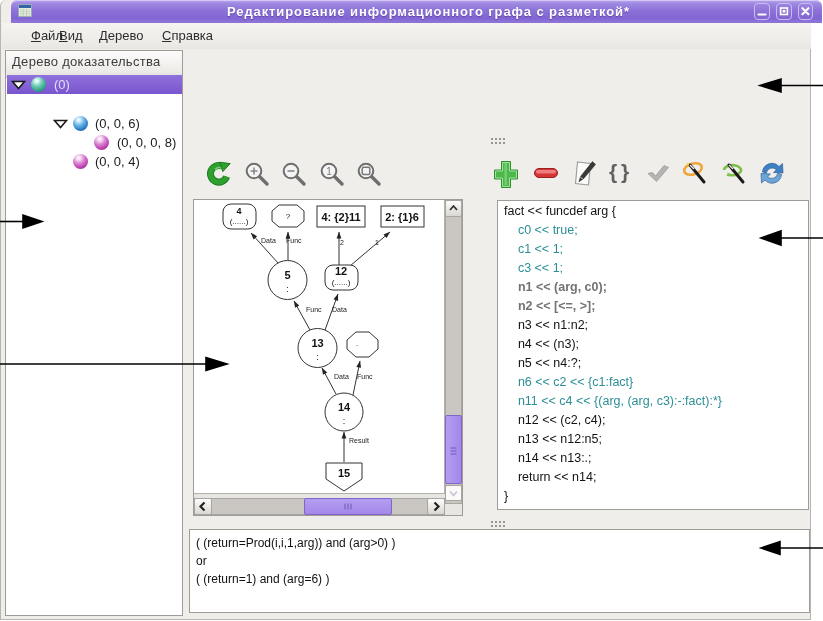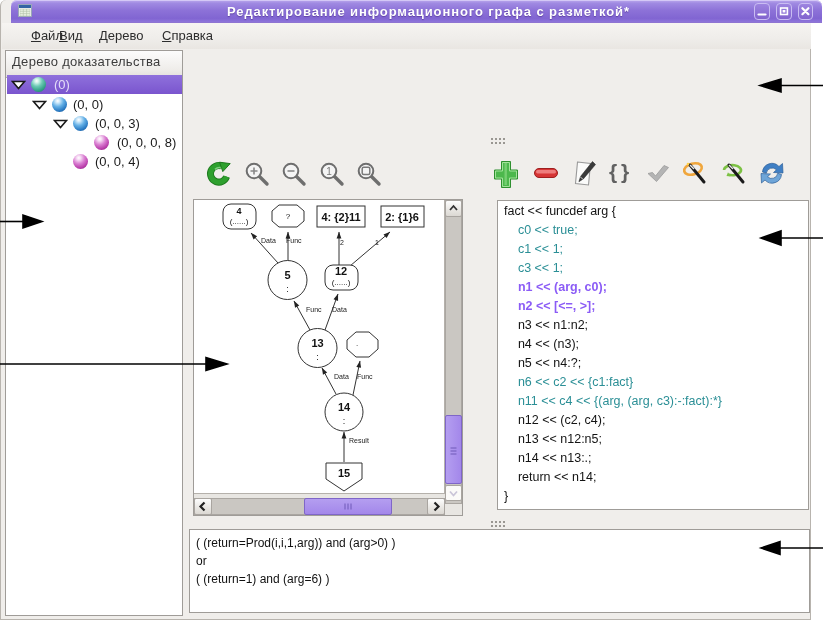--- a/index.html
+++ b/index.html
@@ -41,21 +41,21 @@
 
 #toptxt{left:187px;top:51px;width:623px;height:85px;font-size:12px;color:#111;}
 #toptxt div{position:absolute;left:6px;}
 
 #bottxt{left:188px;top:529px;width:621px;height:84px;font-size:12px;color:#111;}
 #bottxt div{position:absolute;left:6px;}
 
 #code{left:484px;top:200px;width:312px;height:310px;font-size:12.5px;color:#141414;margin-left:12px;}
 #code div{position:absolute;left:6px;white-space:pre;}
 .tl{color:#2b8f96;}
-.tb{color:#8b5cf6;font-weight:bold;}
+.tb{color:#737373;font-weight:bold;}
 
 #gframe{left:192px;top:199px;width:270px;height:317px;border:1px solid #9f9c98;background:#e8e6e2;}
 #graph{left:193px;top:200px;width:251px;height:294px;background:#fff;border-right:1px solid #b5b1ab;border-bottom:1px solid #b5b1ab;}
 
 .sbtn{position:absolute;background:linear-gradient(#fdfdfd,#e8e6e2 60%,#dbd8d3);border:1px solid #a9a5a0;border-radius:2px;}
 .sbtrack{position:absolute;background:#cac7c2;border:1px solid #aaa6a1;}
 .sbthumb{position:absolute;background:linear-gradient(90deg,#b49ef0,#a387ea);border:1px solid #7f66c8;border-radius:2px;}
 .sbthumbh{position:absolute;background:linear-gradient(#b49ef0,#a387ea);border:1px solid #7f66c8;border-radius:2px;}
 
 .dots{position:absolute;width:17px;height:7px;
@@ -98,33 +98,26 @@
     <div id="treehdr" class="abs">
         <span>Дерево доказательства</span>
       </div>
     <div class="trow tsel abs" style="top:24px;">
       <svg class="tri" style="left:4px;" width="15" height="10" viewBox="0 0 15 10">
           <polygon points="1.5,1.5 13.5,1.5 7.5,8.5" fill="#fff" stroke="#1a1a1a" stroke-width="1.6"></polygon>
         </svg>
       <span class="sph teal" style="left:24px;"></span>
       <span class="lbl" style="left:47px;">(0)</span>
     </div>
-    <div class="trow abs" style="top:44px;">
-      <svg class="tri" style="left:25px;" width="15" height="10" viewBox="0 0 15 10">
-          <polygon points="1.5,1.5 13.5,1.5 7.5,8.5" fill="#fff" stroke="#1a1a1a" stroke-width="1.6"></polygon>
-        </svg>
-      <span class="sph blue" style="left:45px;"></span>
-      <span class="lbl" style="left:66px;">(0, 0)</span>
-    </div>
     <div class="trow abs" style="top:63px;">
       <svg class="tri" style="left:46px;" width="15" height="10" viewBox="0 0 15 10">
           <polygon points="1.5,1.5 13.5,1.5 7.5,8.5" fill="#fff" stroke="#1a1a1a" stroke-width="1.6"></polygon>
         </svg>
       <span class="sph blue" style="left:66px;"></span>
-      <span class="lbl" style="left:88px;">(0, 0, 3)</span>
+      <span class="lbl" style="left:88px;">(0, 0, 6)</span>
     </div>
     <div class="trow abs" style="top:82px;">
       <span class="sph mag" style="left:87px;"></span>
       <span class="lbl" style="left:110px;">(0, 0, 0, 8)</span>
     </div>
     <div class="trow abs" style="top:101px;">
       <span class="sph mag" style="left:66px;"></span>
       <span class="lbl" style="left:88px;">(0, 0, 4)</span>
     </div>
   </div>

